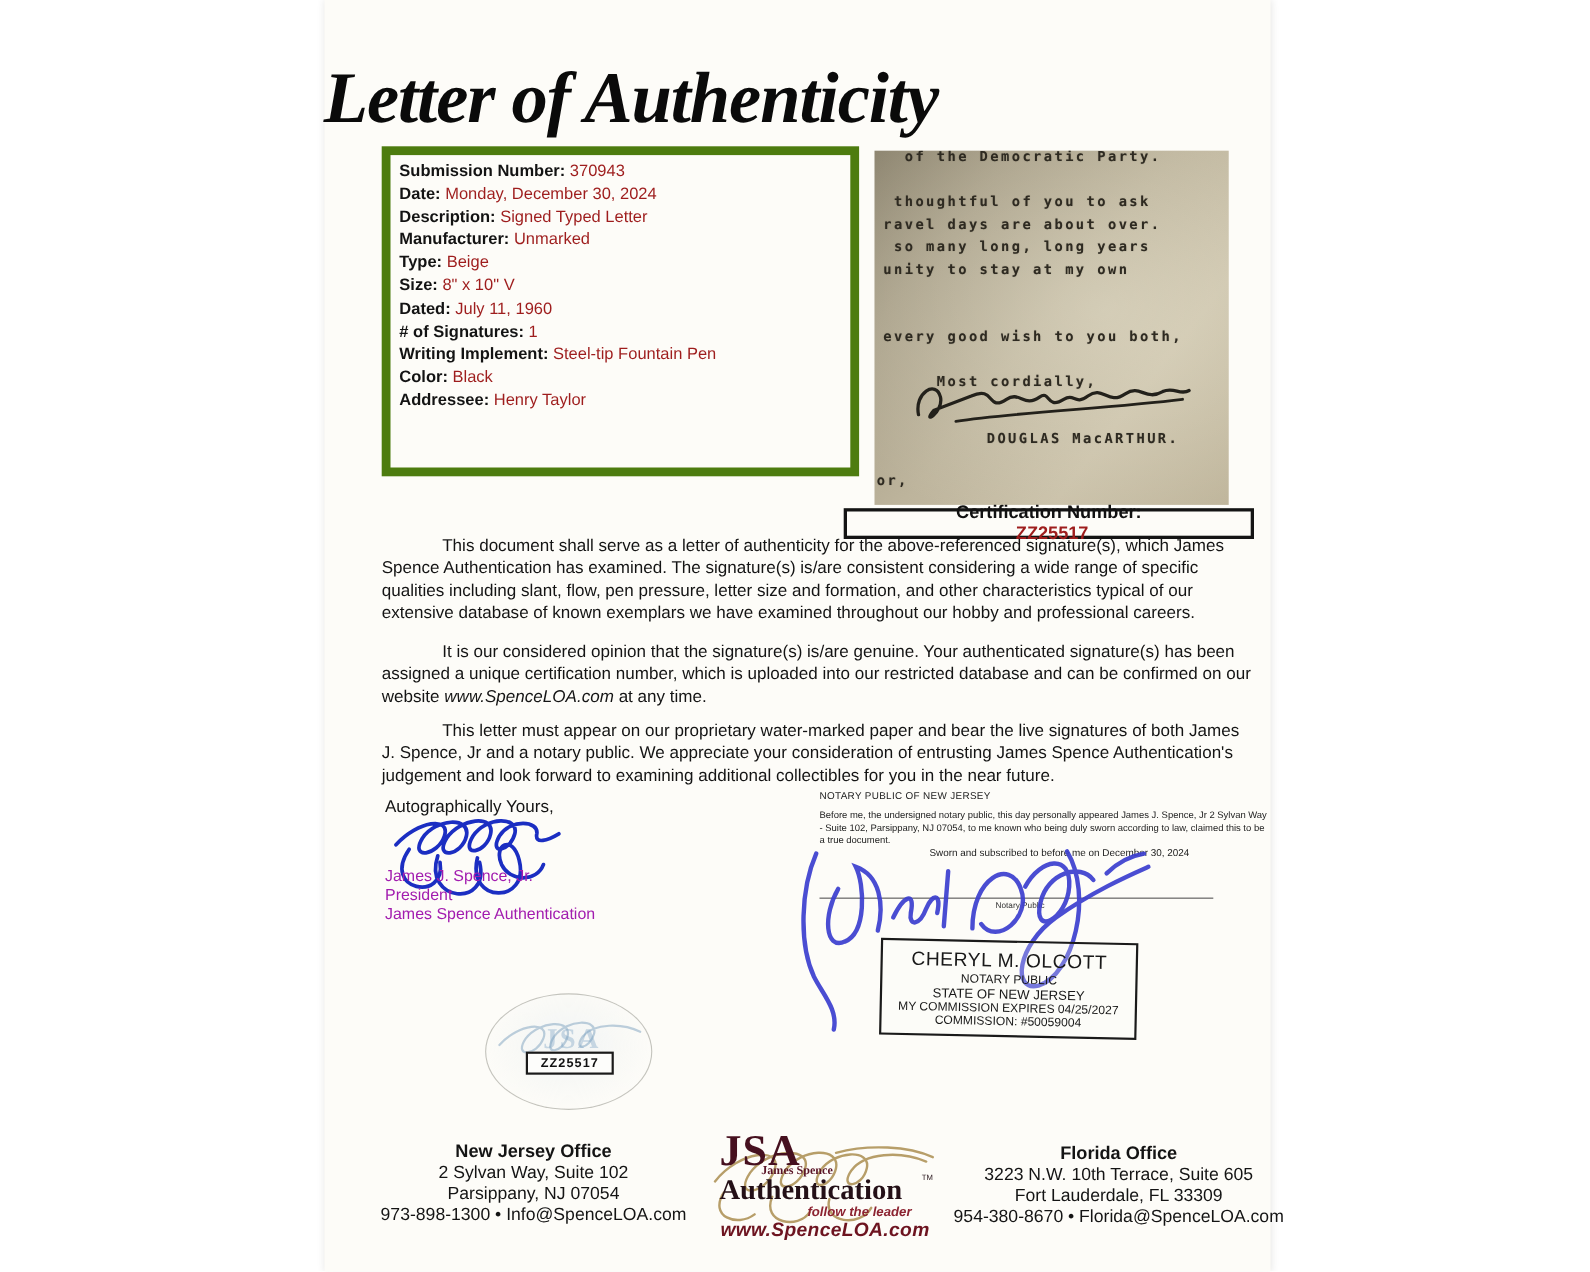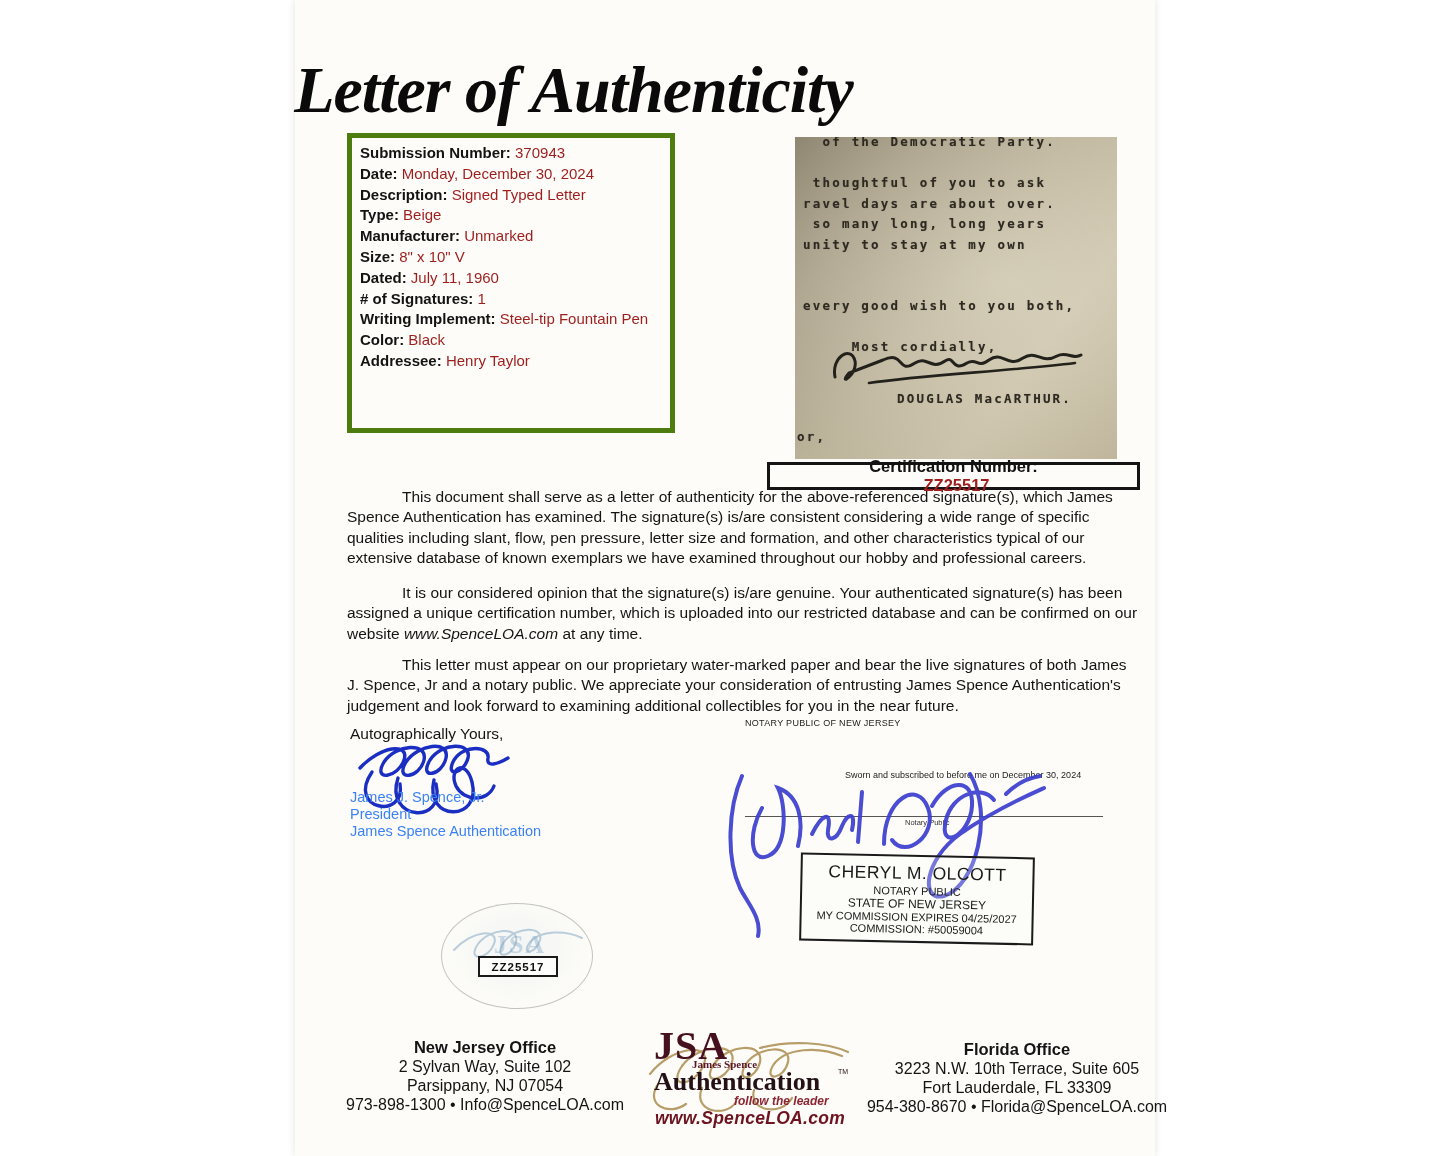--- a/index.html
+++ b/index.html
@@ -13,22 +13,22 @@
 
   
   #page-title {
     left:0; top:52px; width:1147px; text-align:center;
     font-family:"Liberation Serif", serif; font-style:italic; font-weight:bold;
     font-size:66px; color:#0a0a0a; letter-spacing:-1px;
   }
 
   
   #submission-box {
-    left:347px; top:133px; width:328px; height:300px;
-    border:5px solid #4d7c0f; background:#fdfcf8; padding:5px 8px 4px 8px;
+    left:347px; top:133px; width:434px; height:300px;
+    border:8px solid #4d7c0f; background:#fdfcf8; padding:5px 8px 4px 8px;
   }
   .f-row { font-size:15px; line-height:20.8px; white-space:nowrap; }
   .f-label { font-weight:bold; color:#131313; }
   .f-value { color:#9e1d1d; }
   .f-value.bold { font-weight:bold; }
 
   
   #letter-photo {
     left:795px; top:137px; width:322px; height:322px; overflow:hidden;
     background:
@@ -60,21 +60,21 @@
     color:#141414; text-indent:55px; text-align:left;
   }
   #par1 { top:487px; }
   #par2 { top:583px; }
   #par3 { top:655px; }
   .site-italic { font-style:italic; }
 
   
   #salutation { left:350px; top:725px; font-size:15.5px; color:#141414; }
   #spence-sig { left:352px; top:738px; }
-  #spence-block { left:350px; top:789px; font-size:14.5px; line-height:17px; color:#3b82f6; }
+  #spence-block { left:350px; top:789px; font-size:14.5px; line-height:17px; color:#a21caf; }
 
   
   #notary-heading { left:745px; top:718px; font-size:9px; color:#222; letter-spacing:.3px; }
   #notary-body { left:745px; top:736px; width:408px; font-size:8.6px; line-height:10.8px; color:#222; }
   #sworn-line { left:845px; top:770px; font-size:9px; color:#222; }
   #notary-line { left:745px; top:816px; width:358px; border-top:1.5px solid #555; }
   #notary-line-label { left:905px; top:818px; font-size:7.5px; color:#333; }
   #notary-sig { left:728px; top:738px; }
 
   #notary-stamp {
@@ -148,22 +148,22 @@
 <div id="scan">
   <div id="paper"></div>
 
   <div id="page-title" class="abs">Letter of Authenticity</div>
 
   <div id="submission-box" class="abs">
     <div>
         <div class="f-row"><span class="f-label">Submission Number: </span><span class="f-value">370943</span></div>
         <div class="f-row"><span class="f-label">Date: </span><span class="f-value">Monday, December 30, 2024</span></div>
         <div class="f-row"><span class="f-label">Description: </span><span class="f-value">Signed Typed Letter</span></div>
+        <div class="f-row"><span class="f-label">Manufacturer: </span><span class="f-value">Unmarked</span></div>
         <div class="f-row"><span class="f-label">Type: </span><span class="f-value">Beige</span></div>
-        <div class="f-row"><span class="f-label">Manufacturer: </span><span class="f-value">Unmarked</span></div>
         <div class="f-row"><span class="f-label">Size: </span><span class="f-value">8" x 10" V</span></div>
         <div class="f-row"><span class="f-label">Dated: </span><span class="f-value">July 11, 1960</span></div>
         <div class="f-row"><span class="f-label"># of Signatures: </span><span class="f-value">1</span></div>
         <div class="f-row"><span class="f-label">Writing Implement: </span><span class="f-value">Steel-tip Fountain Pen</span></div>
         <div class="f-row"><span class="f-label">Color: </span><span class="f-value">Black</span></div>
         <div class="f-row"><span class="f-label">Addressee: </span><span class="f-value">Henry Taylor</span></div>
       </div>
   </div>
 
   <div id="letter-photo" class="abs">
@@ -206,20 +206,21 @@
       <path d="M82,42 C72,84 130,84 120,44 C114,20 96,30 104,48 C112,64 136,64 142,48"></path>
     </g>
   </svg>
   <div id="spence-block" class="abs">
     <div>James J. Spence, Jr.</div>
     <div>President</div>
     <div>James Spence Authentication</div>
   </div>
 
   <div id="notary-heading" class="abs">NOTARY PUBLIC OF NEW JERSEY</div>
+  <div id="notary-body" class="abs">Before me, the undersigned notary public, this day personally appeared James J. Spence, Jr 2 Sylvan Way - Suite 102, Parsippany, NJ 07054, to me known who being duly sworn according to law, claimed this to be a true document.</div>
   <div id="sworn-line" class="abs">Sworn and subscribed to before me on December 30, 2024</div>
   <div id="notary-line" class="abs"></div>
   <div id="notary-line-label" class="abs">Notary Public</div>
 
   <svg id="notary-sig" class="abs" width="330" height="205" viewBox="0 0 330 205">
     <g stroke="#3b3ecf" stroke-width="4" fill="none" stroke-linecap="round" opacity="0.92">
       <path d="M14,38 C0,70 -2,120 12,150 C20,166 34,180 30,198"></path>
       <path d="M34,70 C20,94 22,126 40,118 C60,110 58,66 50,50 C72,58 76,84 70,108"></path>
       <path d="M84,96 C94,76 104,72 100,92 C98,104 108,104 114,88 C120,74 128,74 124,92"></path>
       <path d="M134,54 L130,104"></path>

